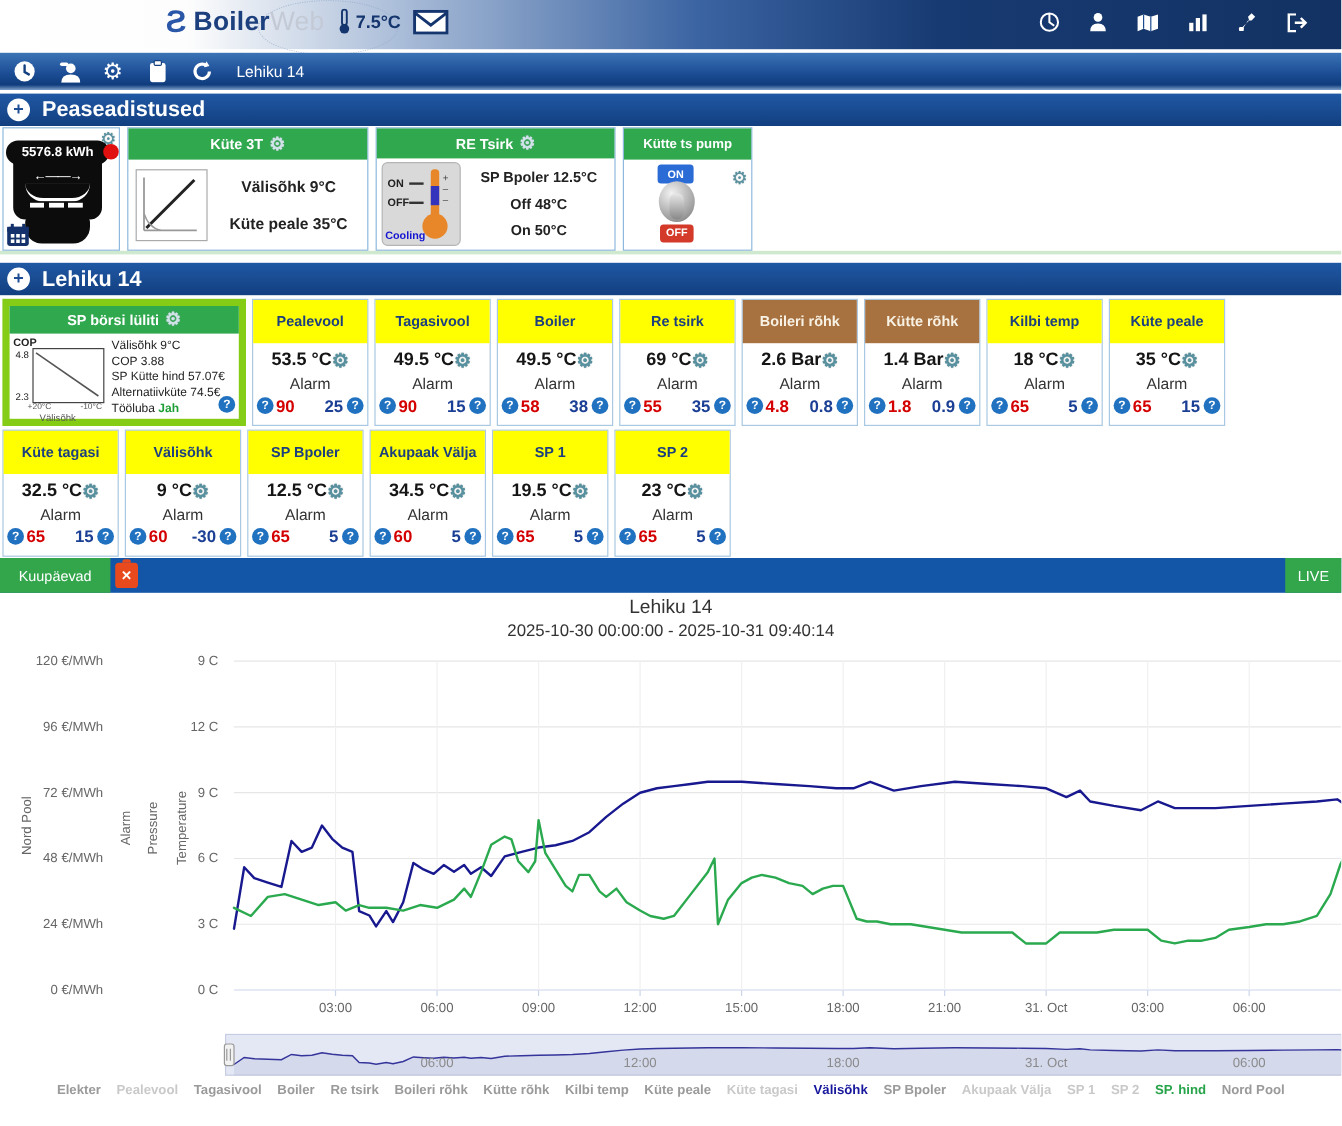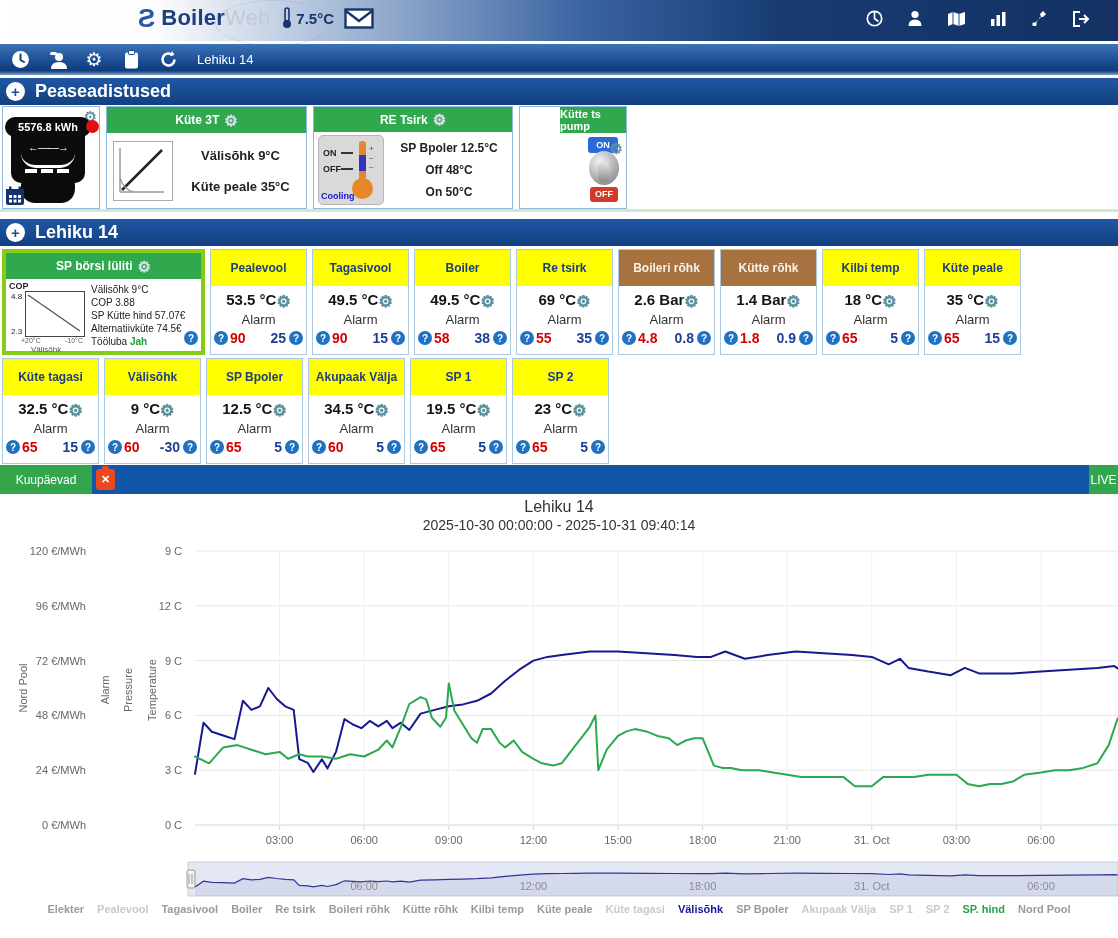--- a/index.html
+++ b/index.html
@@ -75,21 +75,21 @@
   .thermo-panel .on{position:absolute;left:4px;top:12px;font-size:9px;font-weight:bold;color:#222;}
   .thermo-panel .off{position:absolute;left:4px;top:28px;font-size:9px;font-weight:bold;color:#222;}
   .thermo-panel .cool{position:absolute;left:2px;bottom:3px;font-size:9px;font-weight:bold;color:#1414d2;}
   .tline{position:absolute;left:22px;width:12px;height:2px;background:#333;}
   .ttube{position:absolute;left:40px;top:5px;width:7px;height:44px;background:#e8872a;border-radius:3px 3px 0 0;}
   .ttube .blue{position:absolute;left:0;top:14px;width:7px;height:16px;background:#3333bb;}
   .tbulb{position:absolute;left:33px;top:42px;width:21px;height:21px;border-radius:50%;background:#e8872a;}
   .tscale{position:absolute;left:50px;top:8px;font-size:8px;color:#444;line-height:9px;}
   .rt-lines{flex:1;text-align:center;font-size:12px;font-weight:bold;color:#222;display:flex;
     flex-direction:column;gap:8px;}
-  .pumpcard{width:108px;display:flex;flex-direction:column;padding-left:40px;}
+  .pumpcard{width:108px;display:flex;flex-direction:column;}
   .pump-body{flex:1;position:relative;}
   .toggle{position:absolute;left:24px;top:4px;width:40px;height:70px;}
   .tog-on{position:absolute;left:4px;top:0;width:30px;height:16px;background:#2b6bd6;color:#fff;
     font-size:9px;font-weight:bold;text-align:center;line-height:16px;border-radius:3px;}
   .tog-knob{position:absolute;left:5px;top:14px;width:30px;height:34px;border-radius:50%;
     background:radial-gradient(circle at 35% 30%,#f2f2f2,#9c9c9c 70%,#6f6f6f);}
   .tog-stem{position:absolute;left:14px;top:24px;width:12px;height:22px;border-radius:6px;
     background:linear-gradient(180deg,#e8e8e8,#888);}
   .tog-off{position:absolute;left:6px;top:50px;width:28px;height:15px;background:#d43a2a;color:#fff;
     font-size:9px;font-weight:bold;text-align:center;line-height:15px;border-radius:3px;}
@@ -102,21 +102,21 @@
   .shead{height:36px;display:flex;align-items:center;justify-content:center;text-align:center;
     font-size:12px;font-weight:bold;color:#1c3f7e;background:#ffff00;padding:0 2px;}
   .shead.brown{background:#a87140;color:#f8f2e4;}
   .sval{text-align:center;font-size:15px;font-weight:bold;color:#151515;margin-top:5px;}
   .sval .gear{font-size:16px;vertical-align:-2px;}
   .salarm{text-align:center;font-size:13px;color:#333;margin-top:2px;}
   .srow{display:flex;align-items:center;padding:0 3px;margin-top:3px;font-size:14px;font-weight:bold;}
   .srow .hi{color:#d40000;margin-left:2px;}
   .srow .lo{color:#1b3f94;margin-left:auto;margin-right:3px;}
 
-  .spcard{width:203px;height:106px;background:#fff;border:4px solid #84cc16;box-sizing:border-box;
+  .spcard{width:203px;height:106px;background:#fff;border:6px solid #84cc16;box-sizing:border-box;
     display:flex;flex-direction:column;}
   .sp-head{height:26px;}
   .sp-body{flex:1;display:flex;padding:2px 3px;gap:4px;position:relative;}
   .cop-graph{width:78px;flex:0 0 78px;position:relative;font-size:8px;color:#222;}
   .cop-lbl{position:absolute;left:0;top:0;font-size:9px;font-weight:bold;}
   .cop-hi{position:absolute;left:2px;top:11px;}
   .cop-lo{position:absolute;left:2px;top:46px;}
   .cop-box{position:absolute;left:16px;top:10px;width:58px;height:44px;border:1px solid #444;}
   .cop-xl{position:absolute;left:12px;top:56px;font-size:7px;color:#555;}
   .cop-xr{position:absolute;left:56px;top:56px;font-size:7px;color:#555;}
@@ -125,21 +125,21 @@
   .sp-lines .jah{color:#1e9e36;font-weight:bold;}
   .sp-q{position:absolute;right:3px;top:52px;}
 
   
   .chart-head{position:absolute;left:0;top:465px;width:1118px;height:29px;background:#1356a8;}
   .tab-kuup{position:absolute;left:0;top:0;height:29px;width:92px;background:#33a64c;color:#fff;
     font-size:12px;display:flex;align-items:center;justify-content:center;cursor:pointer;}
   .del-x{position:absolute;left:96px;top:4px;width:19px;height:21px;background:#e8491d;border-radius:3px;
     color:#fff;font-size:11px;font-weight:bold;display:flex;align-items:center;justify-content:center;cursor:pointer;}
   .del-x:before{content:"";position:absolute;top:-3px;left:6px;width:7px;height:3px;background:#e8491d;border-radius:2px 2px 0 0;}
-  .btn-live{position:absolute;right:0;top:0;height:29px;width:29px;background:#33a64c;color:#fff;
+  .btn-live{position:absolute;right:0;top:0;height:29px;width:47px;background:#33a64c;color:#fff;
     font-size:12px;display:flex;align-items:center;justify-content:center;cursor:pointer;}
 
   .chart-title{position:absolute;left:0;top:498px;width:1118px;text-align:center;
     font-size:16px;color:#333;}
   .chart-sub{position:absolute;left:0;top:517px;width:1118px;text-align:center;font-size:14px;color:#333;}
 
   .ptick{position:absolute;left:28px;width:58px;text-align:right;font-size:11px;color:#666;}
   .ttick{position:absolute;left:142px;width:40px;text-align:right;font-size:11px;color:#666;}
   .ytitle{position:absolute;font-size:11px;color:#666;white-space:nowrap;
     transform:translate(-50%,-50%) rotate(-90deg);}

